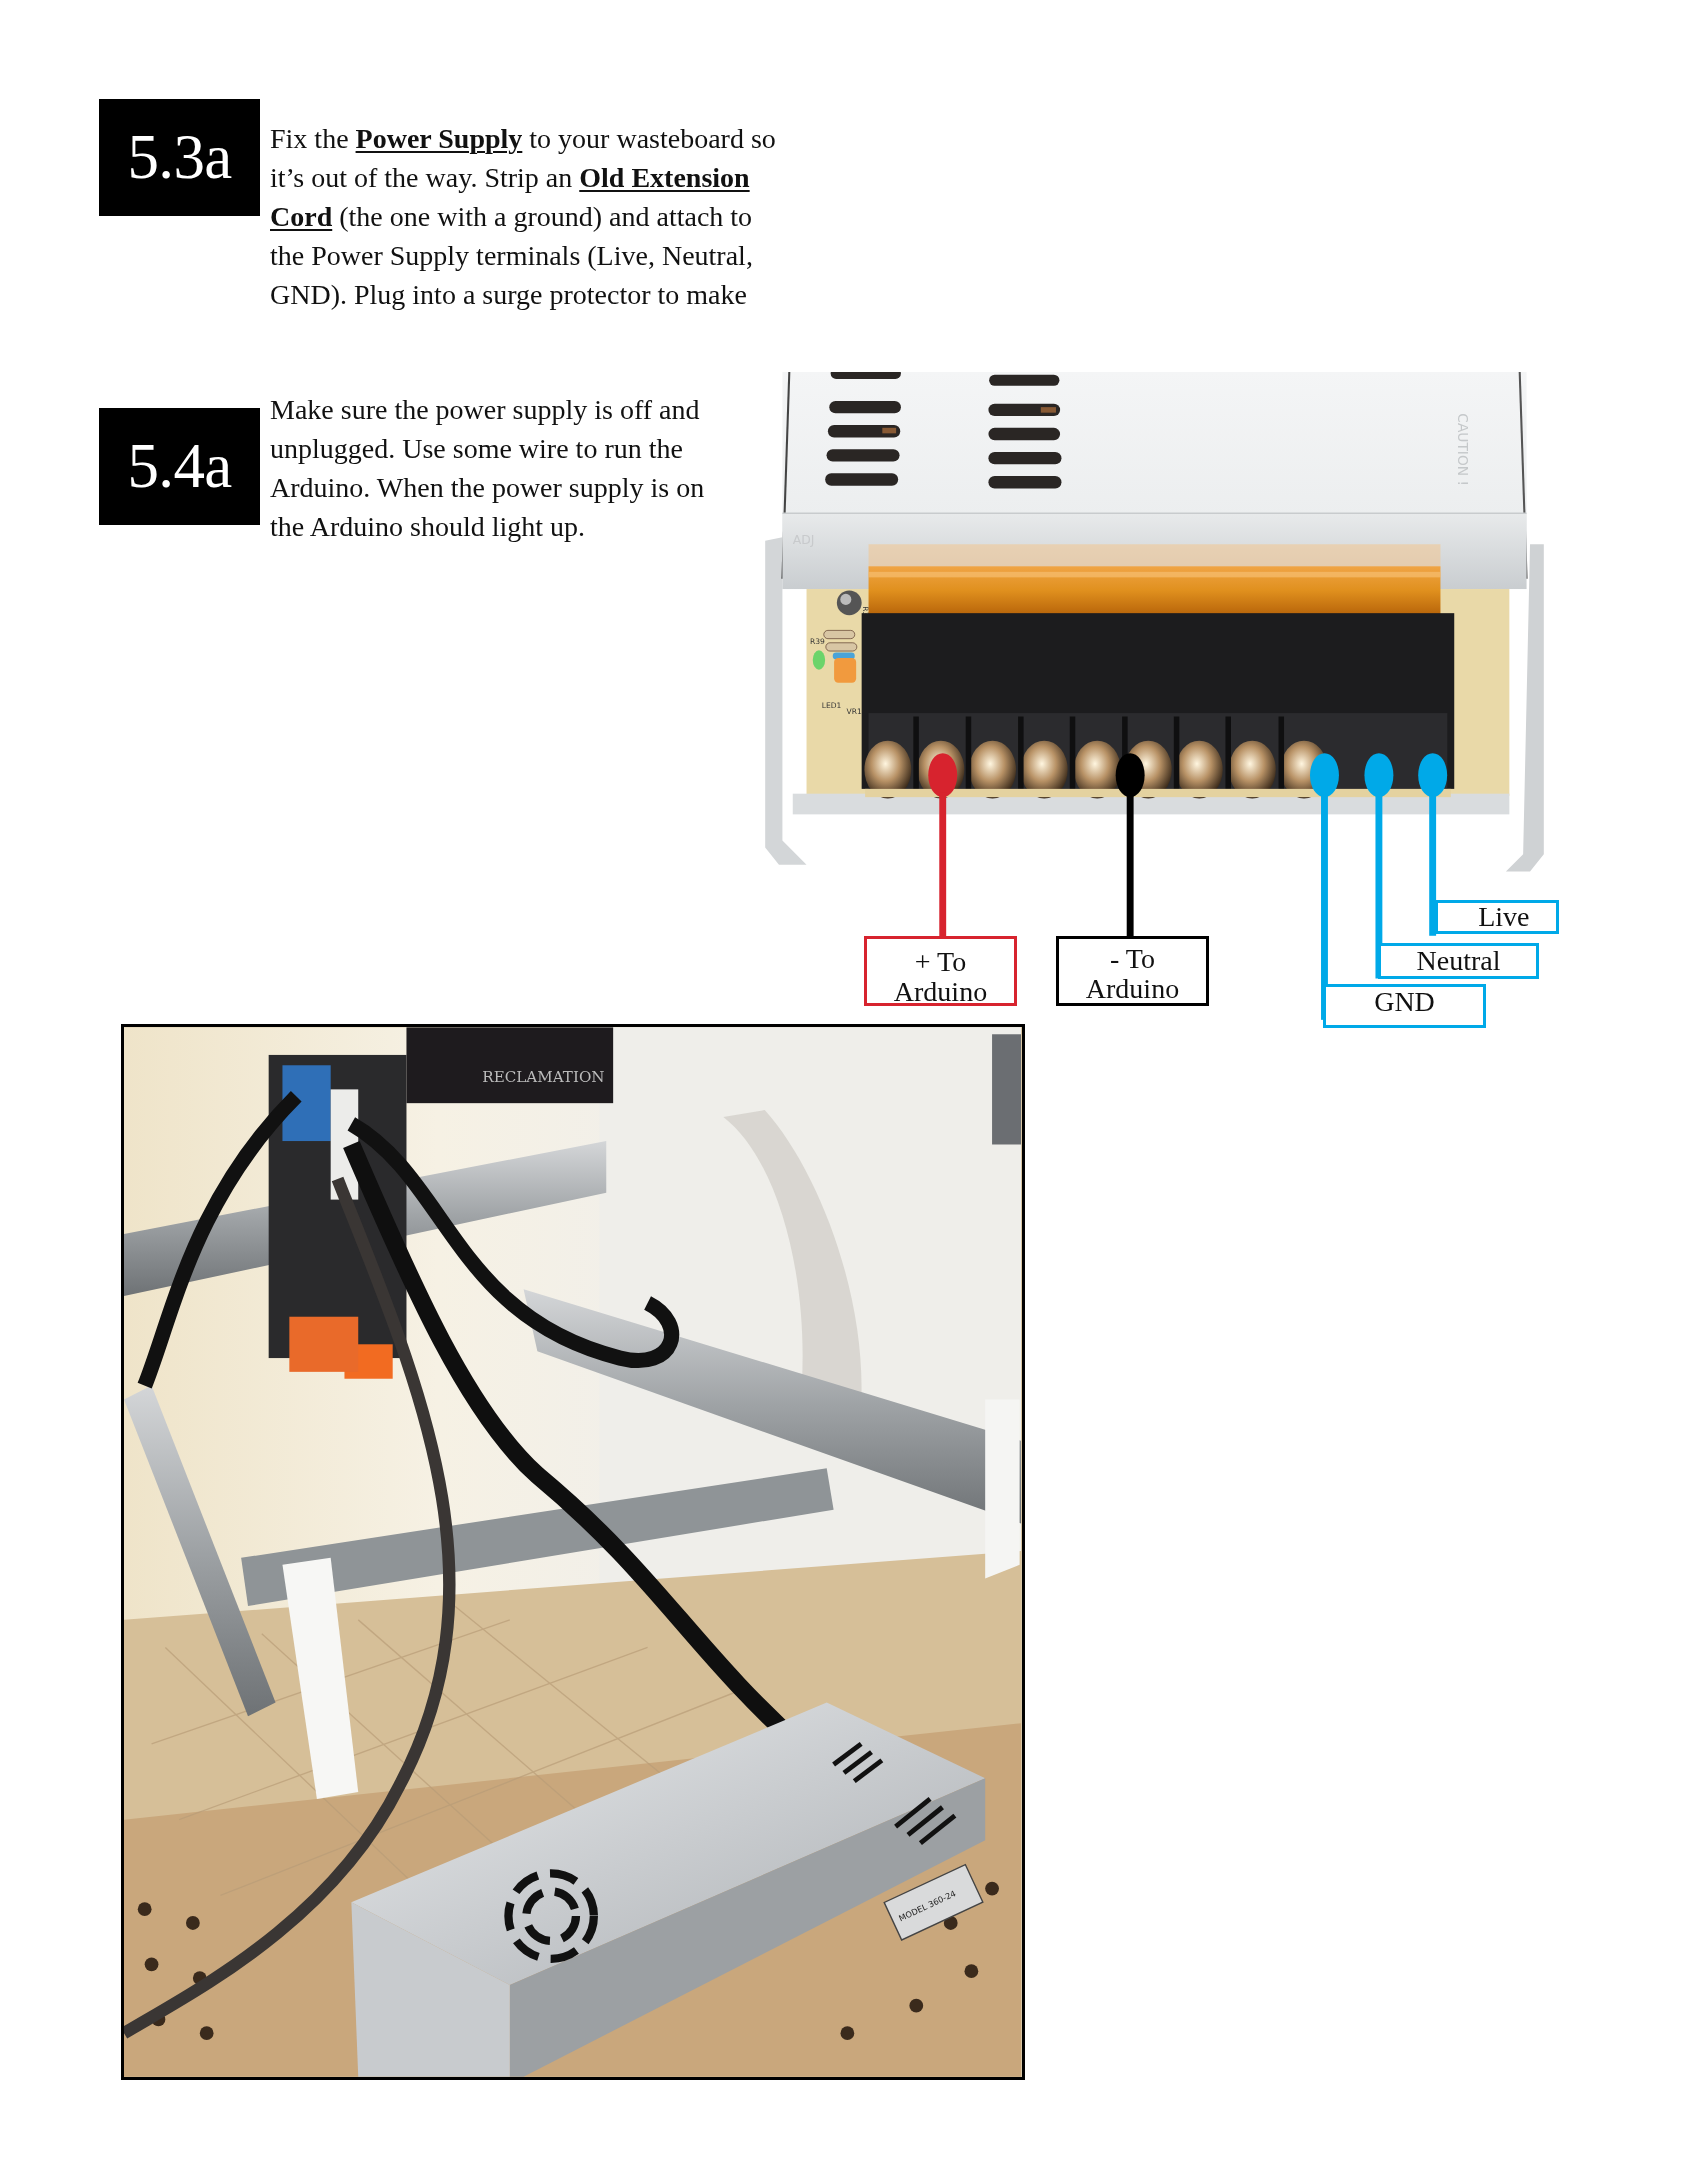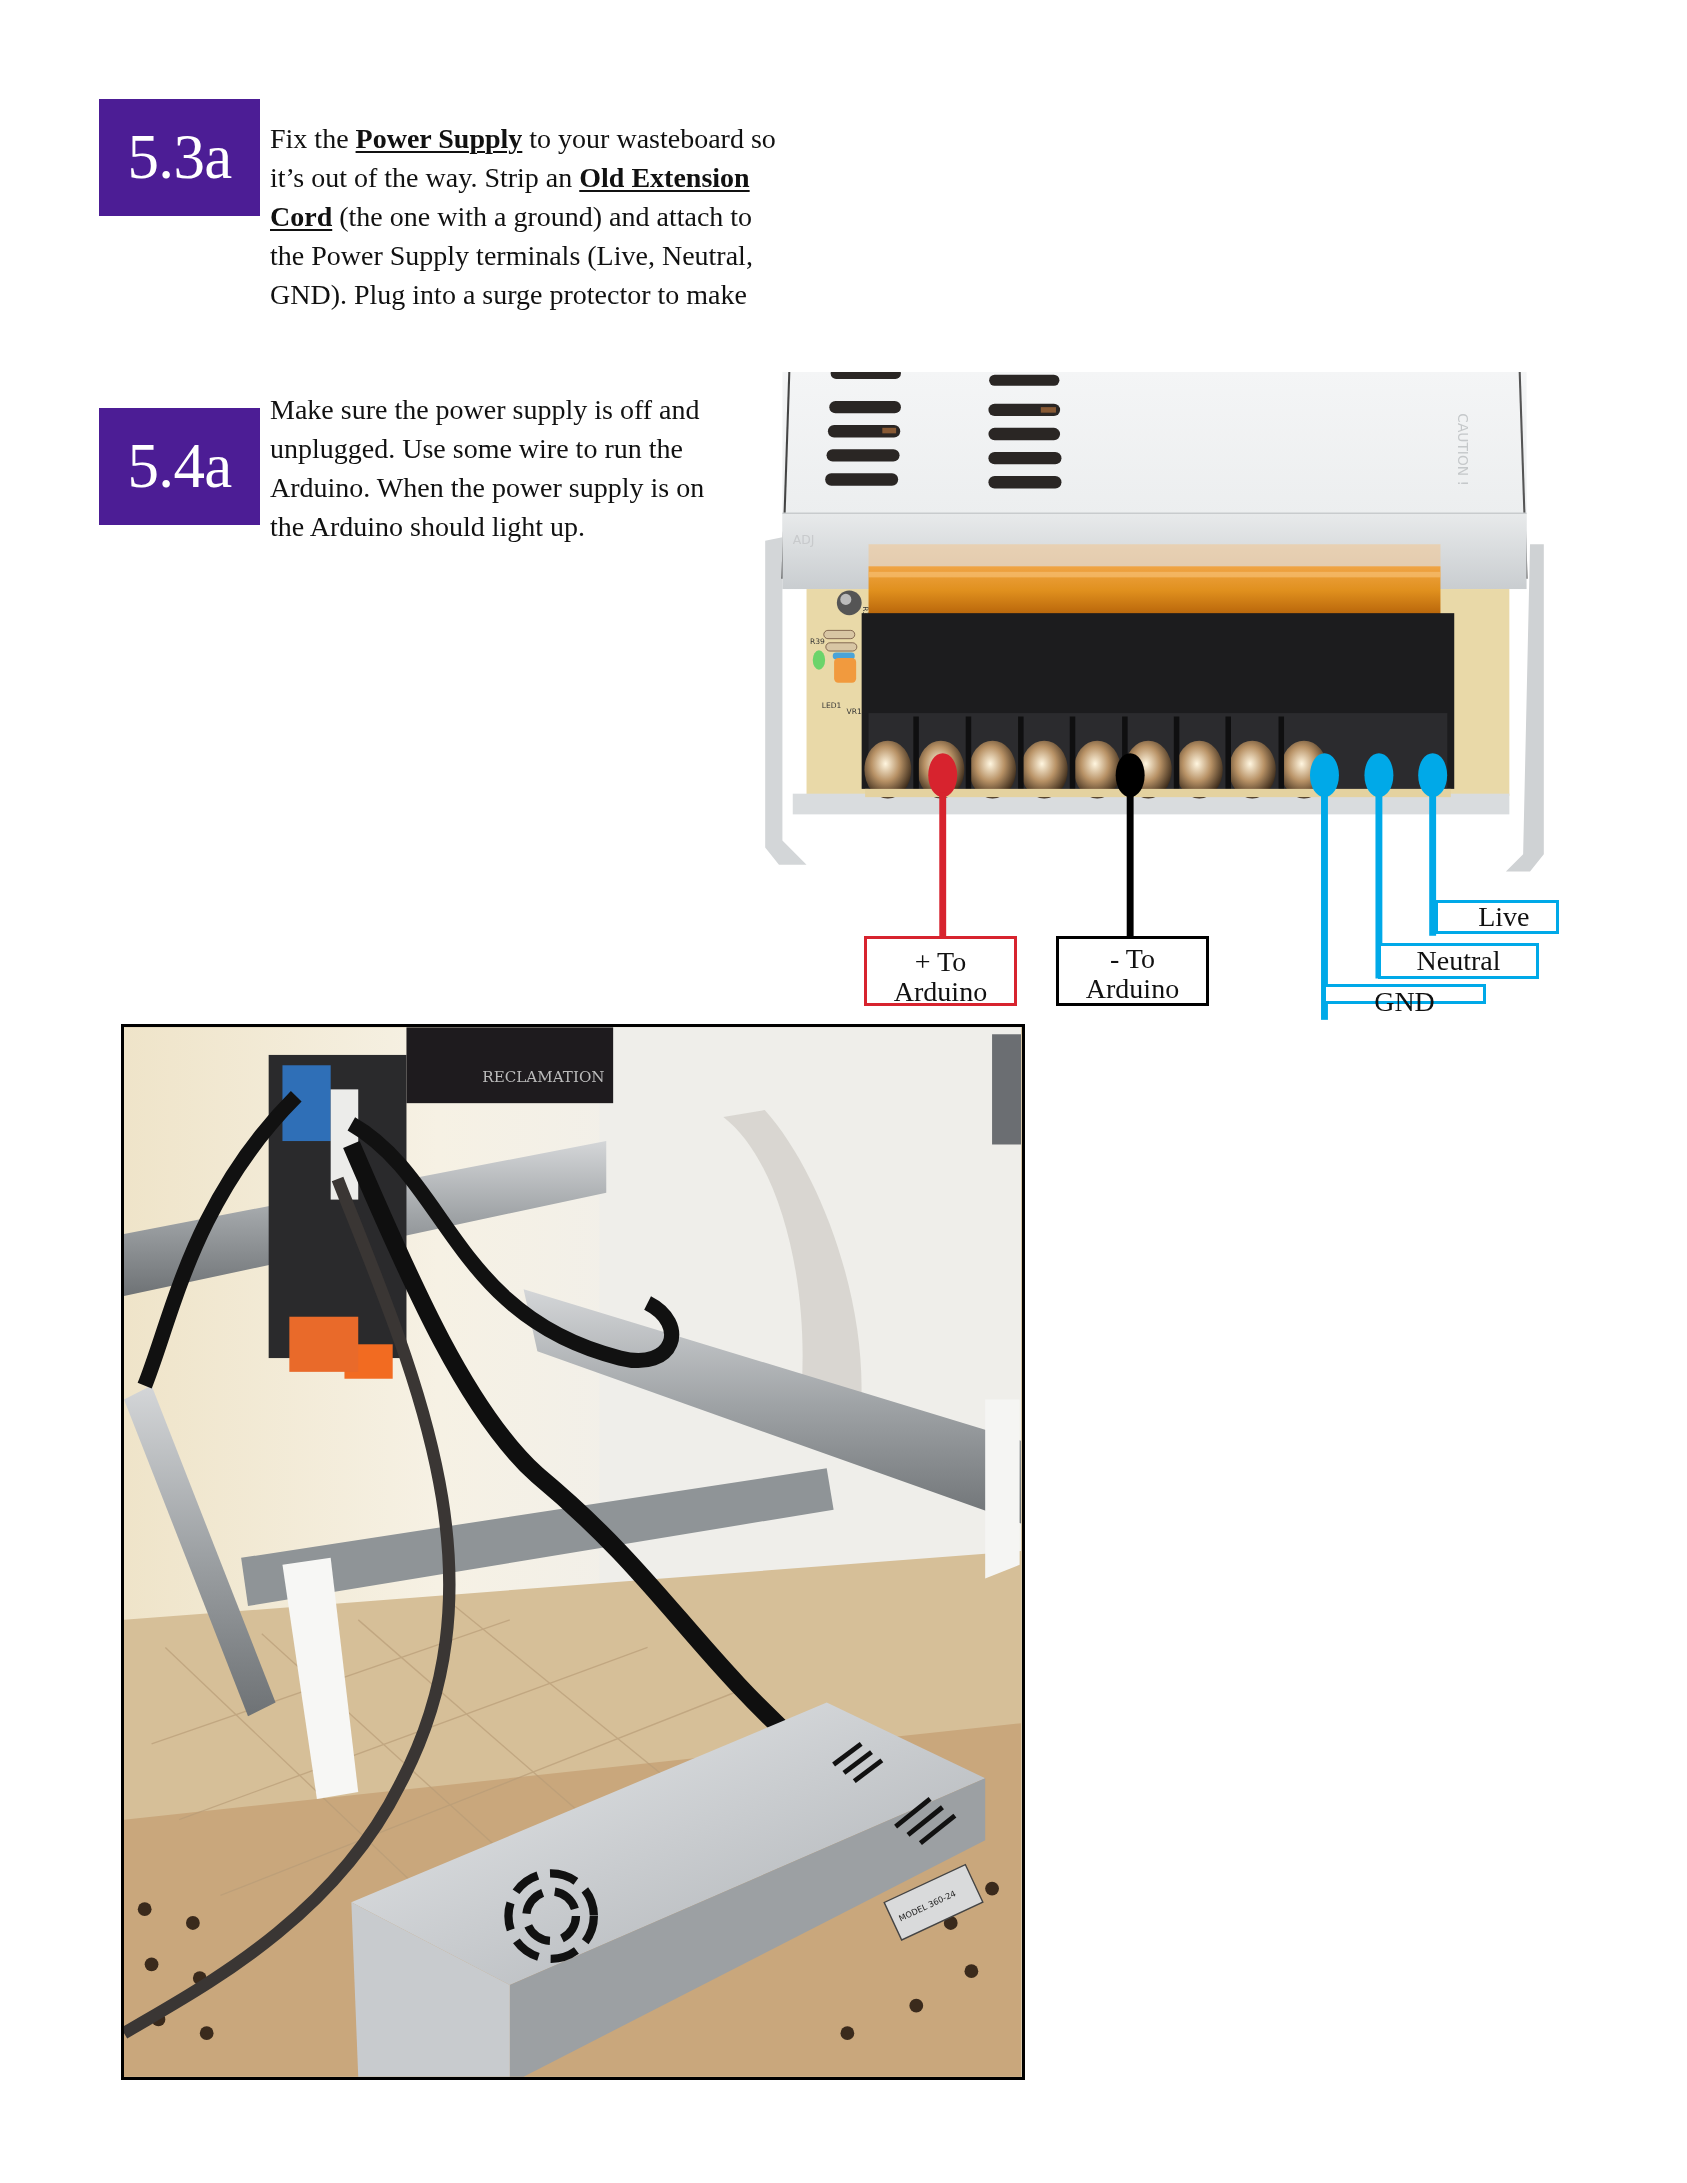--- a/index.html
+++ b/index.html
@@ -1,18 +1,18 @@
 <!DOCTYPE html>
 <html style="font-size:11px"><head>
 <meta charset="utf-8">
 <style>
   html, body { margin: 0; padding: 0; background: #ffffff; }
   body { width: 1687px; height: 2183px; position: relative; overflow: hidden;
          font-family: "Liberation Serif", "DejaVu Serif", serif; color: #111; }
-  .step-box { position: absolute; background: #4c1d95; color: #fff;
+  .step-box { position: absolute; background: #000000; color: #fff;
               display: flex; align-items: center; justify-content: center;
               font-family: "Liberation Serif", "DejaVu Serif", serif;
               font-size: 63px; letter-spacing: -0.7px; }
   .step-text { position: absolute; font-size: 28px; line-height: 39px;
                font-family: "Liberation Serif", "DejaVu Serif", serif; color: #111; }
   .step-text b { font-weight: bold; text-decoration: underline; text-underline-offset: 3.4px; text-decoration-thickness: 2.1px; }
   .step-text span.line { display: block; white-space: nowrap; }
 
   
   .psu { position: absolute; left: 765px; top: 372px; width: 779px; height: 503px; }
@@ -175,21 +175,21 @@
 <div class="label-box" style="left:1056px; top:936px; width:153px; height:70px; border:3.4px solid #000; padding-top:5px;">
   <div>- To</div>
   <div>Arduino</div>
 </div>
 <div class="label-box" style="left:1435px; top:900px; width:124px; height:34px; border:3.4px solid #00a9e8; line-height:27.6px; padding-left:13.8px;">
   <span>Live</span>
 </div>
 <div class="label-box" style="left:1378px; top:943px; width:161px; height:36px; border:3.4px solid #00a9e8; line-height:29px;">
   <span>Neutral</span>
 </div>
-<div class="label-box" style="left:1323px; top:984px; width:163px; height:20px; border:3.4px solid #00a9e8; line-height:29px;">
+<div class="label-box" style="left:1323px; top:984px; width:163px; height:44px; border:3.4px solid #00a9e8; line-height:29px;">
   <span>GND</span>
 </div>
 
 <div class="photo">
   <svg width="897" height="1050" viewBox="0 0 1302 1523">
     <defs>
       <linearGradient id="wall" x1="0" y1="0" x2="1" y2="0">
         <stop offset="0" stop-color="#efe4c9"></stop>
         <stop offset="0.35" stop-color="#f6f1e4"></stop>
         <stop offset="0.6" stop-color="#f1efea"></stop>

